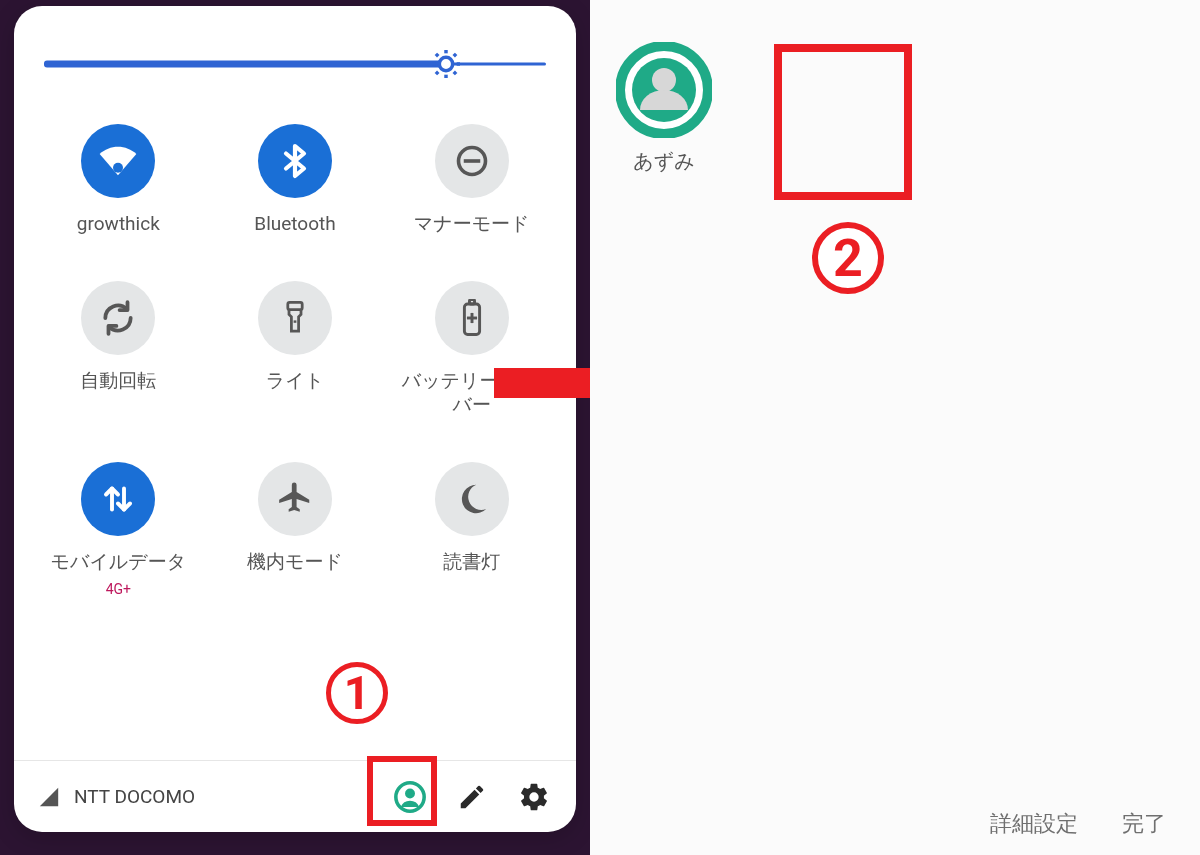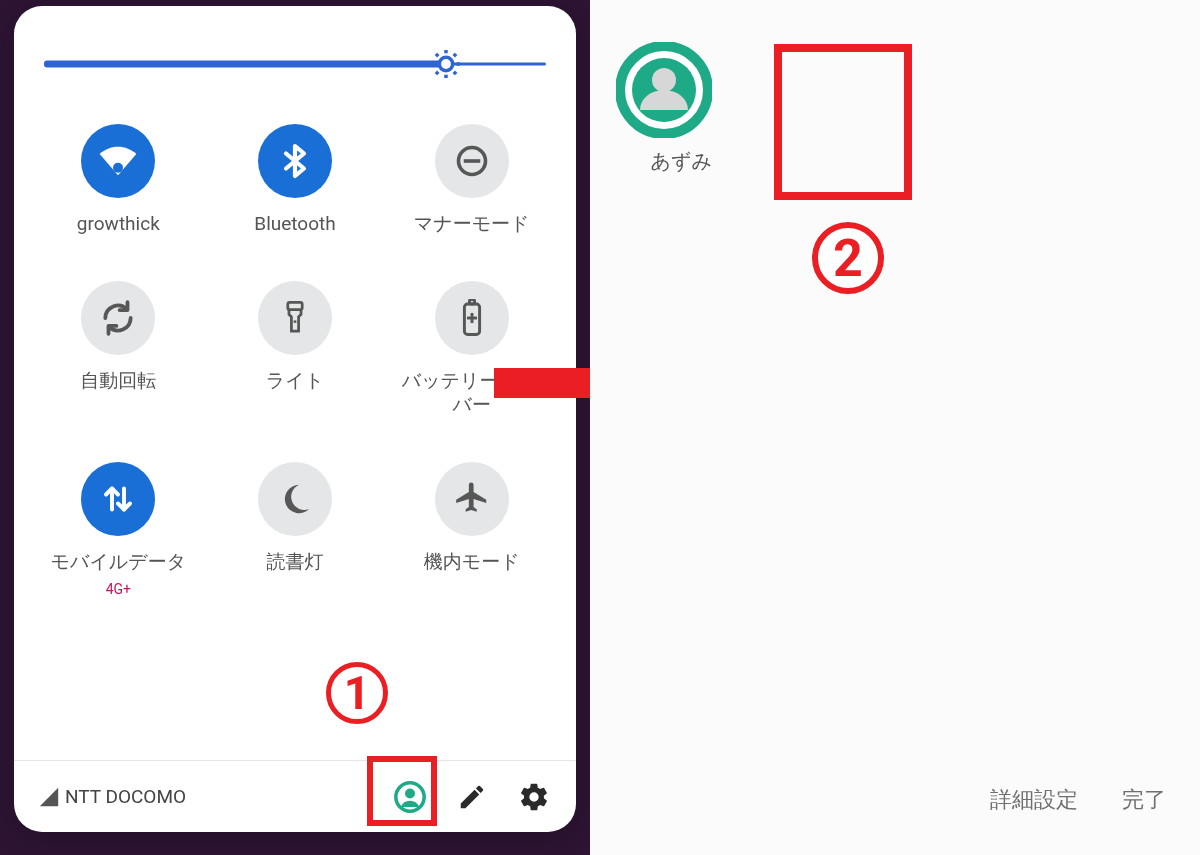--- a/index.html
+++ b/index.html
@@ -60,21 +60,21 @@
   .active-blue { background: #1a6fd6; color: #fff; }
   .inactive-gray { background: #e4e6e7; color: #575757; }
   .tile .label { font-size: 19px; color: #555; line-height: 1.3; }
   .tile .sublabel { font-size: 14px; color: #be185d; margin-top: -8px; text-align: center; }
   .footer {
     position: absolute; left: 0; right: 0; bottom: 0;
     height: 72px; border-top: 1px solid #e6e6e6;
     display: flex; align-items: center; padding: 0 24px;
   }
   .carrier {
-    display: flex; gap: 5px; align-items: center;
+    display: flex; gap: 14px; align-items: center;
     font-size: 19px; color: #444;
   }
   .footer-right {
     margin-left: auto;
     display: flex; gap: 26px; align-items: center;
   }
   .footer-icon { width: 36px; height: 36px; display:flex; align-items:center; justify-content:center; }
   .callout-1 {
     position: absolute; left: 353px; top: 750px;
     width: 58px; height: 58px;
@@ -88,37 +88,37 @@
     display:flex; align-items:center; justify-content:center;
     background:#fff; pointer-events:none;
   }
   
   .right {
     flex:1; height:855px; background:#fbfbfb;
     position:relative; padding: 18px 22px;
   }
   .right .title { font-size: 28px; font-weight: 500; color:#333; }
   .users-row { display:flex; gap:50px; margin-top:24px; margin-left:4px; }
-  .user { display:flex; flex-direction:column; align-items:flex-end; gap:10px; }
+  .user { display:flex; flex-direction:column; align-items:center; gap:10px; }
   .user .name { font-size:20px; color:#555; }
   .avatar { width:96px; height:96px; border-radius:50%; display:flex; align-items:center; justify-content:center; }
   .callout-2-box {
     position:absolute; left:184px; top:44px;
     width:138px; height:156px; border:8px solid #eb1e23;
     pointer-events:none;
   }
   .callout-num-2 {
     position:absolute; left:222px; top:222px;
     width:72px; height:72px; border:6px solid #eb1e23;
     border-radius:50%; color:#eb1e23; font-size:52px; font-weight:700;
     display:flex; align-items:center; justify-content:center;
     background:#fff; pointer-events:none;
   }
   .r-footer {
-    position:absolute; bottom:40px; right:34px;
+    position:absolute; bottom:16px; right:34px;
     display:flex; gap:44px; font-size:22px; color:#6f6f6f;
   }
   
   .arrow {
     position:absolute; left:494px; top:338px;
     width:170px; height:90px; pointer-events:none;
   }
   .arrow svg { width:100%; height:100%; }
   svg { display:block; }
 </style>
@@ -222,33 +222,33 @@
                 <line x1="16" y1="5" x2="16" y2="19"></line>
                 <polyline points="12 15 16 19 20 15"></polyline>
               </g>
             </svg>
         </div>
         <div class="label">モバイルデータ</div>
         <div class="sublabel">4G+</div>
       </div>
       <div class="tile">
         <div class="circ inactive-gray">
+          <svg width="38" height="38" viewBox="0 0 24 24">
+              <path fill="#575757" d="M21 14.5v-2l-8-5V3a1.5 1.5 0 0 0-3 0v4.5l-8 5v2l8-2.5V17l-2 1.5V20l3.5-1L15 20v-1.5L13 17v-5z"></path>
+            </svg>
+        </div>
+        <div class="label">機内モード</div>
+      </div>
+      <div class="tile">
+        <div class="circ inactive-gray">
           <svg width="34" height="34" viewBox="0 0 24 24">
               <path fill="#575757" d="M15 2a10 10 0 1 0 7 17 8 8 0 0 1-7-17z"></path>
             </svg>
         </div>
         <div class="label">読書灯</div>
-      </div>
-      <div class="tile">
-        <div class="circ inactive-gray">
-          <svg width="38" height="38" viewBox="0 0 24 24">
-              <path fill="#575757" d="M21 14.5v-2l-8-5V3a1.5 1.5 0 0 0-3 0v4.5l-8 5v2l8-2.5V17l-2 1.5V20l3.5-1L15 20v-1.5L13 17v-5z"></path>
-            </svg>
-        </div>
-        <div class="label">機内モード</div>
       </div>
     </div>
 
     <div class="footer">
       <div class="carrier">
         <svg width="22" height="22" viewBox="0 0 24 24">
             <path fill="#555" d="M2 22L22 2v20z"></path>
           </svg>
         <span>NTT DOCOMO</span>
       </div>

